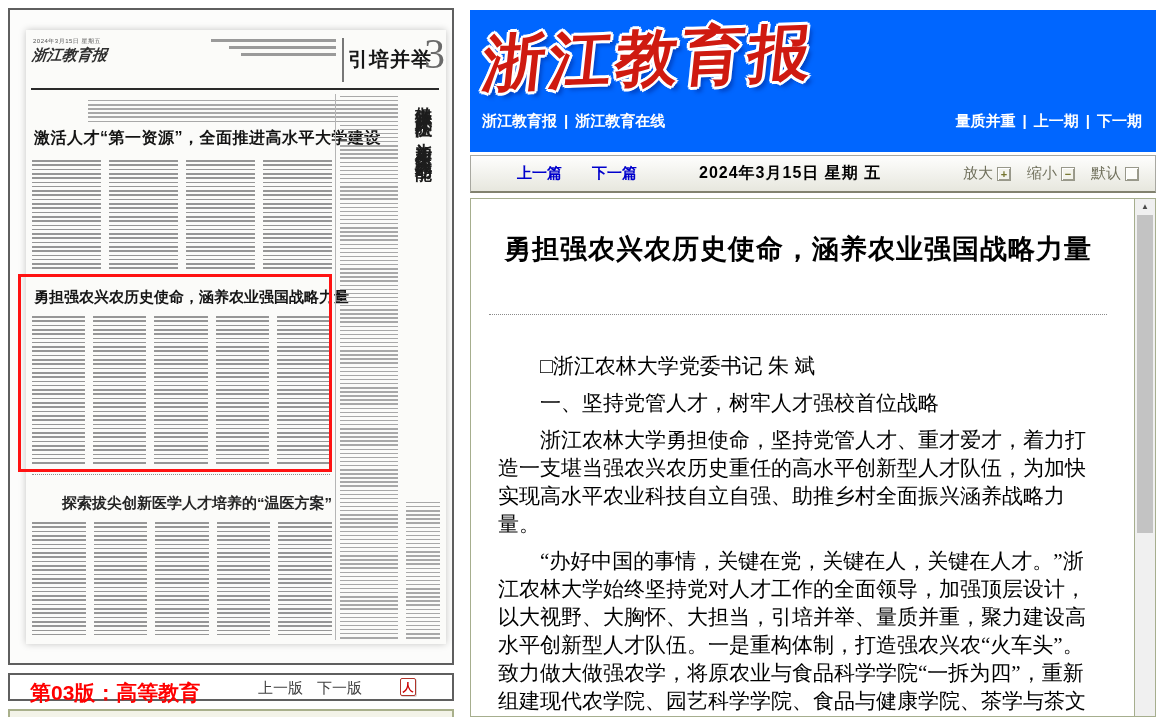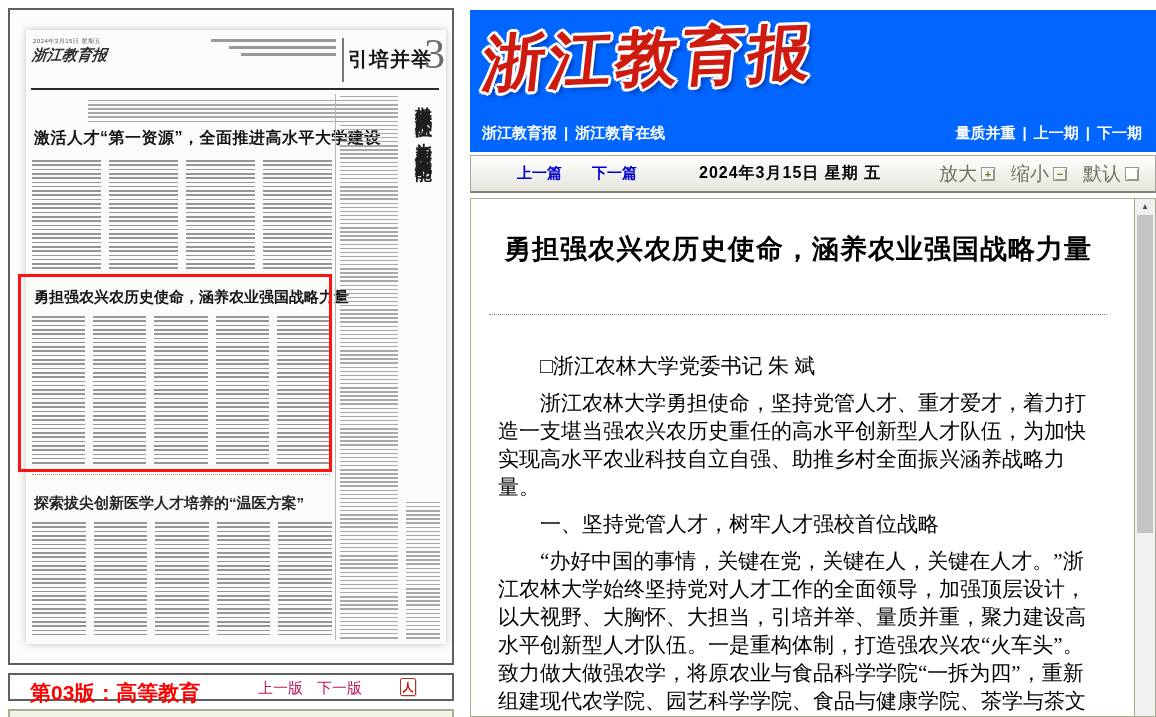--- a/index.html
+++ b/index.html
@@ -39,21 +39,21 @@
   .np-head1 { position:absolute; left:8px; top:98px; width:298px; text-align:center;
     font-size:16px; font-weight:bold; color:#141414; letter-spacing:.5px; white-space:nowrap; }
   .np-cols { position:absolute; display:flex; gap:8px; }
   .np-col { flex:1 1 0; }
   #np-cols-top { left:6px; top:130px; width:300px; height:110px; }
   #np-cols-mid { left:6px; top:286px; width:298px; height:150px; }
   #np-cols-bot { left:6px; top:492px; width:300px; height:116px; }
   .np-head2 { position:absolute; left:8px; top:258px; width:298px; text-align:center;
     font-size:15px; font-weight:bold; color:#141414; white-space:nowrap; }
   .np-dotline { position:absolute; left:6px; top:444px; width:298px; border-top:1px dotted #8f8f8f; }
-  .np-head3 { position:absolute; left:8px; top:464px; width:298px; text-align:left;
+  .np-head3 { position:absolute; left:8px; top:464px; width:298px; text-align:right;
     font-size:15px; font-weight:bold; color:#252525; white-space:nowrap; }
   .np-vbar2 { position:absolute; left:309px; top:64px; width:1px; height:546px; background:#b5b5b5; }
   .np-sidecol { position:absolute; left:314px; top:66px; width:58px; height:544px; }
   .np-vhead {
     position:absolute; left:378px; top:64px; width:38px; height:396px;
     writing-mode:vertical-rl; text-orientation:upright;
     font-size:17px; font-weight:bold; color:#1d1d1d; letter-spacing:2px; line-height:38px; overflow:hidden;
   }
   .np-sideblock2 { position:absolute; left:380px; top:472px; width:34px; height:138px; }
 
@@ -62,21 +62,21 @@
     border:3px solid #ff1212; background:transparent; cursor:pointer;
   }
 
   
   #left-footer-bar {
     position:absolute; left:8px; top:673px; width:446px; height:28px;
     border:2px solid #5f5f5f; background:#fff;
   }
   .edition-label { position:absolute; left:20px; top:4px; color:#ff0000; font-weight:bold; font-size:21px; }
   .page-links { position:absolute; left:248px; top:4px; font-size:15px; }
-  .page-links a { color:#be185d; text-decoration:none; margin-right:14px; cursor:pointer;text-align:center; }
+  .page-links a { color:#404040; text-decoration:none; margin-right:14px; cursor:pointer;text-align:center; }
   .pdf-icon {
     position:absolute; left:390px; top:3px; width:16px; height:18px;
     background:#fff; border:1px solid #b0342a; border-radius:2px;
     color:#cc0000; font-size:11px; font-weight:bold; text-align:center; line-height:17px; cursor:pointer;
     box-shadow:1px 1px 0 #d8d8d8;
   }
   #left-footer-sliver {
     position:absolute; left:8px; top:709px; width:446px; height:12px;
     border:2px solid #a9b08b; background:#f3f3e8;
   }
@@ -89,40 +89,40 @@
     color:#cf1a10; letter-spacing:4px; white-space:nowrap;
     transform:skewX(-8deg) rotate(-2deg);
     text-shadow:-2px -2px 0 #fff,2px -2px 0 #fff,-2px 2px 0 #fff,2px 2px 0 #fff,
                 -3px 0 0 #fff,3px 0 0 #fff,0 -3px 0 #fff,0 3px 0 #fff,5px 5px 4px rgba(0,0,80,.35);
   }
   .publisher-line { position:absolute; left:355px; top:66px; white-space:nowrap; }
   .publisher-name { color:#9e0000; font-size:19px; font-weight:bold; font-family:"Liberation Serif", serif;
     text-shadow:1px 1px 1px rgba(40,0,0,.55); }
   .publisher-suffix { color:#000; font-size:14px; font-weight:bold; margin-left:8px; }
   .banner-nav {
-    position:absolute; left:12px; right:14px; bottom:9px;
+    position:absolute; left:12px; right:14px; bottom:21px;
     display:flex; justify-content:space-between;
     color:#fff; font-size:15px; font-weight:bold;
   }
   .banner-nav a { color:#fff; text-decoration:none; cursor:pointer; }
   .nav-sep { margin:0 7px; font-weight:bold; }
 
   
   #toolbar {
     position:absolute; left:470px; top:155px; width:686px; height:38px;
     border:1px solid #a8a8a0; border-bottom:2px solid #82826f;
     background:linear-gradient(#fefefd,#e7e7de);
     display:flex; align-items:center;
   }
   .tb-link { color:#0000cc; font-weight:bold; font-size:15px; text-decoration:none; cursor:pointer;text-align:center; }
   #tb-prev { margin-left:46px; }
   #tb-next { margin-left:30px; }
   .tb-date { margin-left:62px; color:#000; font-weight:bold; font-size:16px; letter-spacing:1px; }
   .tb-controls { margin-left:auto; margin-right:16px; display:flex; align-items:center; gap:4px; }
-  .tb-ctl-label { color:#70705c; font-size:19px; }
+  .tb-ctl-label { color:#70705c; font-size:15px; }
   .tb-ctl-label { margin-left:12px; }
   .tb-btn {
     width:14px; height:14px; background:#f4f4ec; border:1px solid #98988a;
     box-shadow:inset 1px 1px 0 #fff, inset -1px -1px 0 #9c9c8c;
     font-size:11px; line-height:12px; text-align:center; color:#74742c; font-weight:bold; cursor:pointer;
   }
   .tb-btn.empty { background:#fdfdf9; }
 
   
   #article-box {
@@ -236,22 +236,22 @@
     <span class="tb-btn empty"></span>
   </span>
 </div>
 
 <div id="article-box">
   <div id="article-content">
     <h1 class="article-title">勇担强农兴农历史使命，涵养农业强国战略力量</h1>
     <hr class="dotted-sep">
     <div class="article-body">
       <p>□浙江农林大学党委书记 朱 斌</p>
+      <p>一、坚持党管人才，树牢人才强校首位战略</p>
       <p>浙江农林大学勇担使命，坚持党管人才、重才爱才，着力打造一支堪当强农兴农历史重任的高水平创新型人才队伍，为加快实现高水平农业科技自立自强、助推乡村全面振兴涵养战略力量。</p>
-      <p>一、坚持党管人才，树牢人才强校首位战略</p>
       <p>“办好中国的事情，关键在党，关键在人，关键在人才。”浙江农林大学始终坚持党对人才工作的全面领导，加强顶层设计，以大视野、大胸怀、大担当，引培并举、量质并重，聚力建设高水平创新型人才队伍。一是重构体制，打造强农兴农“火车头”。致力做大做强农学，将原农业与食品科学学院“一拆为四”，重新组建现代农学院、园艺科学学院、食品与健康学院、茶学与茶文化学院，面向全球招聘3位国家级人才担任院长；成立“千万工程”研究院、乡村振兴研究院、生态文明研究院、碳中和学院、竹子研究院和乡村振兴促进处，服务乡村全面振兴；独立设置党委人才工作办公室，由校党委书记直管，强化党管人才体制。二是迭代机</p>
     </div>
   </div>
   <div id="scrollbar">
     <div class="scroll-up">▲</div>
     <div class="scroll-thumb"></div>
   </div>
 </div>
 
 </body></html>

